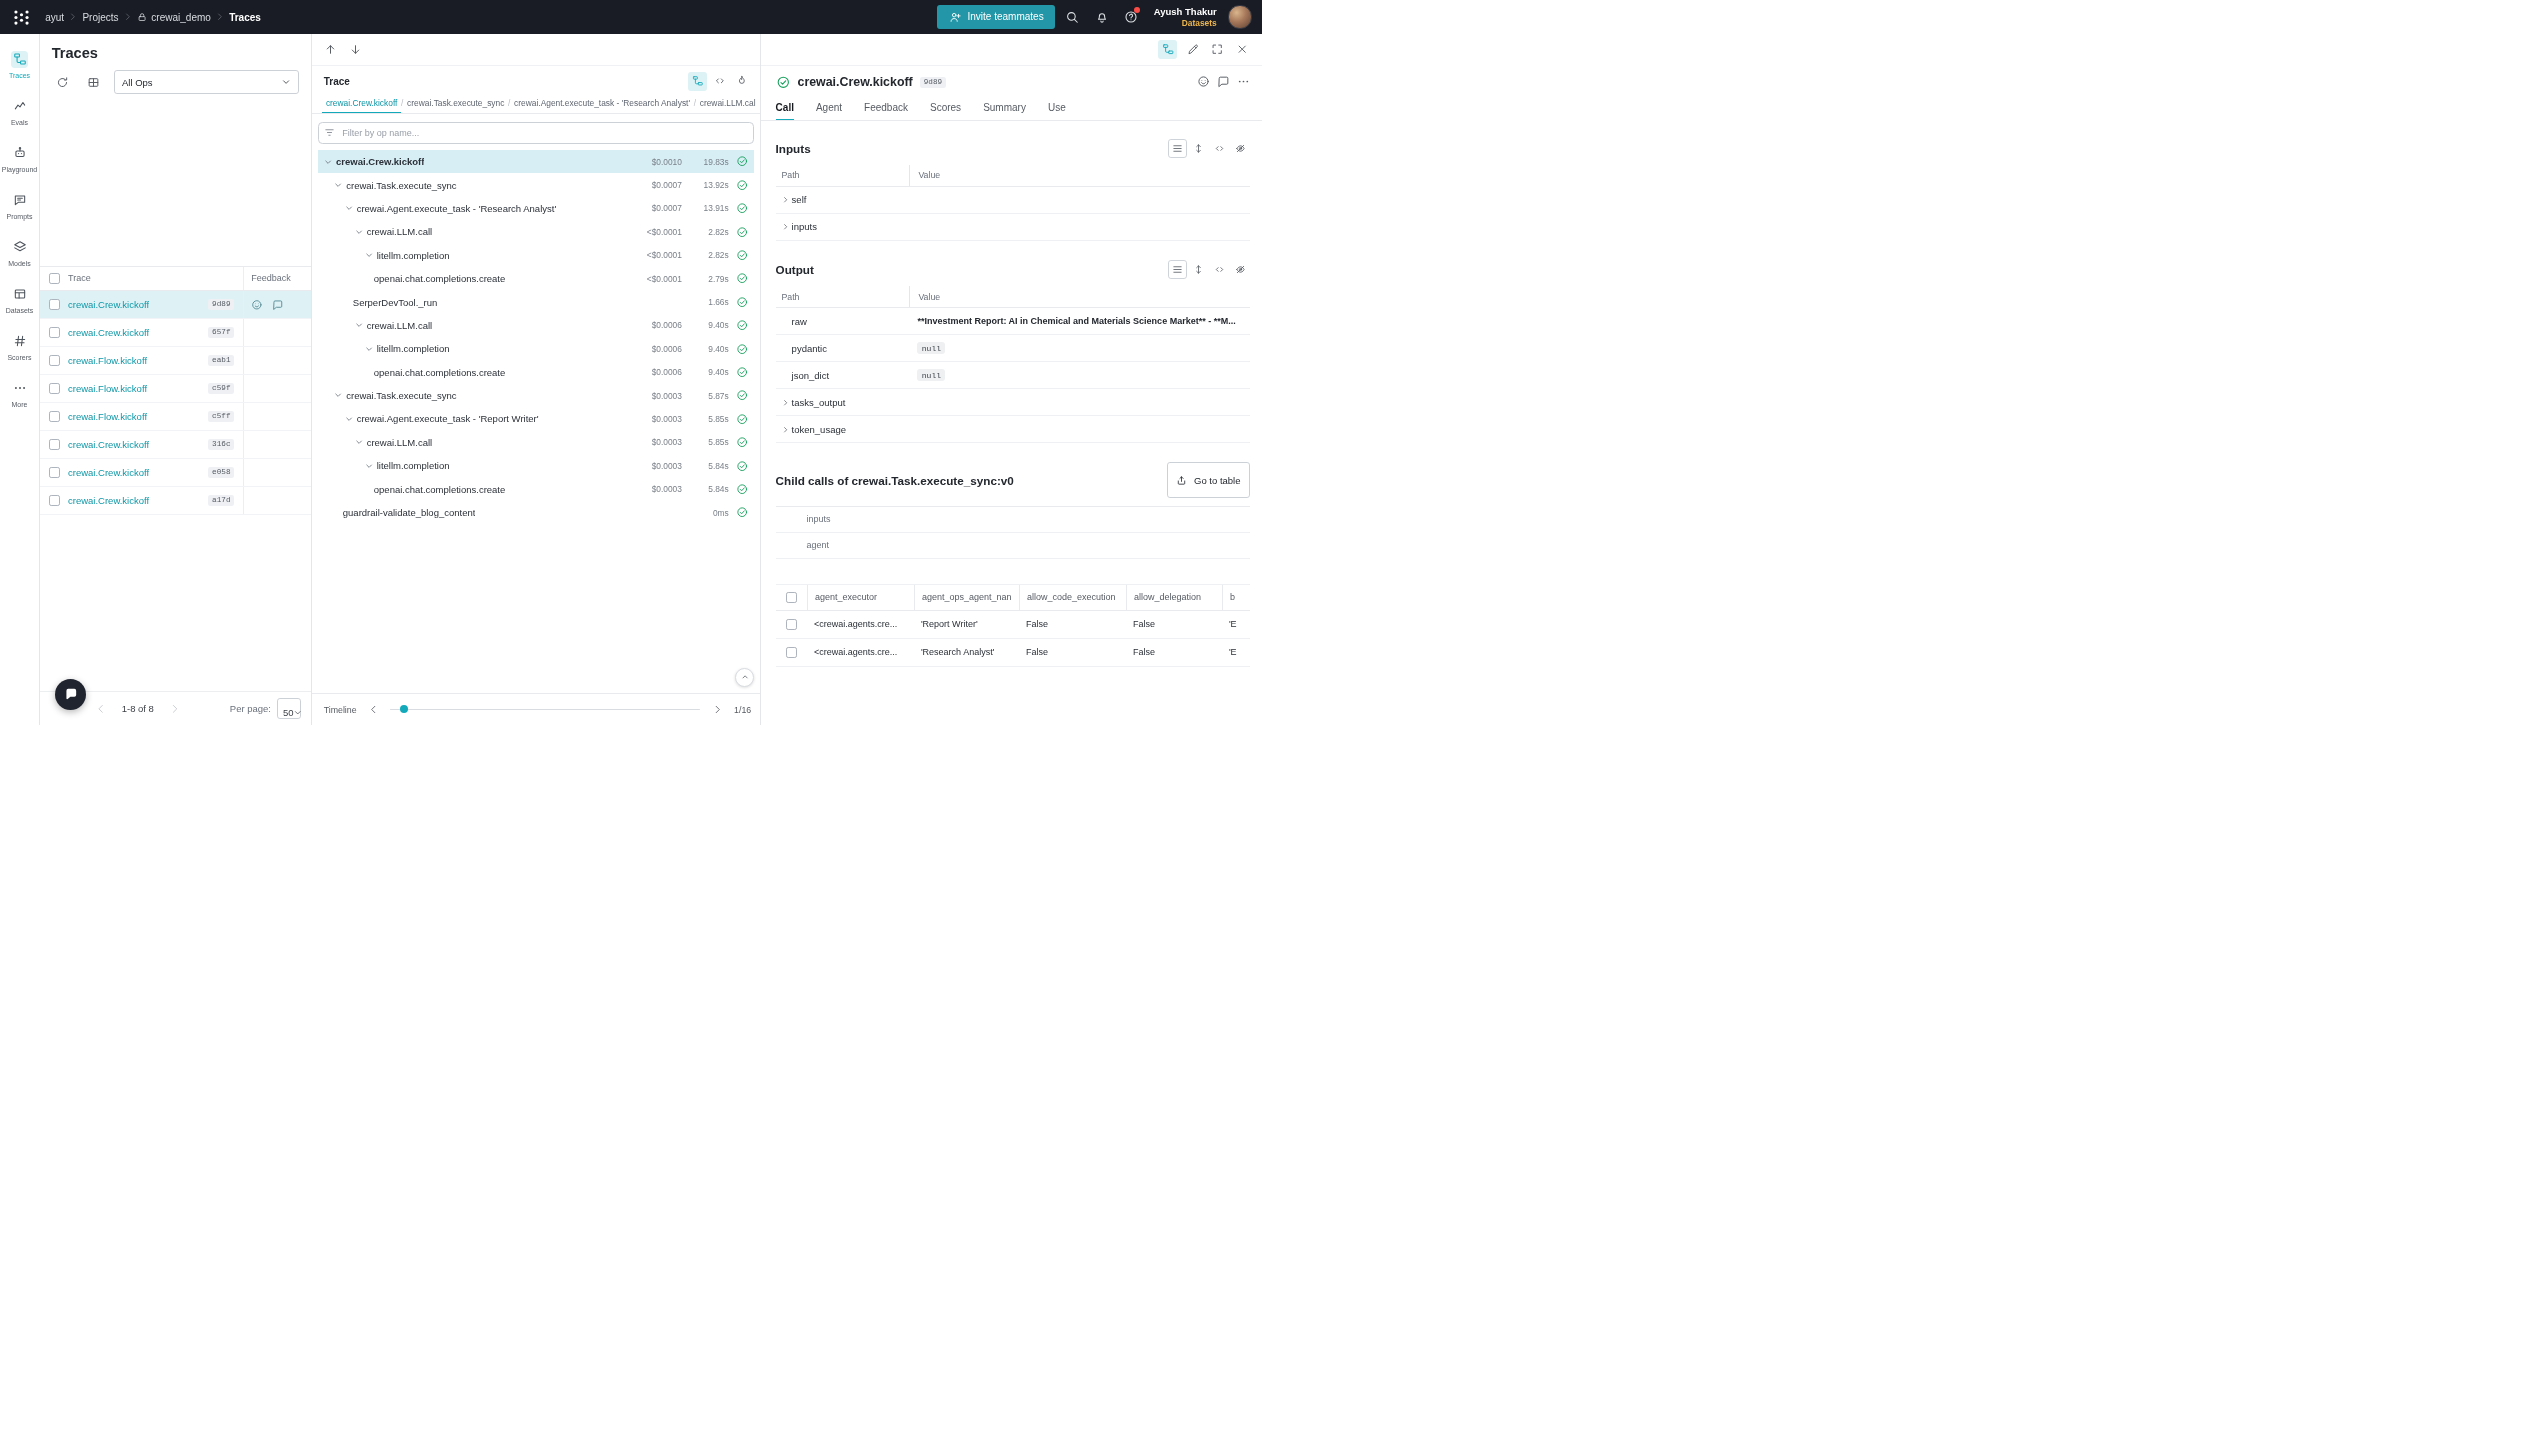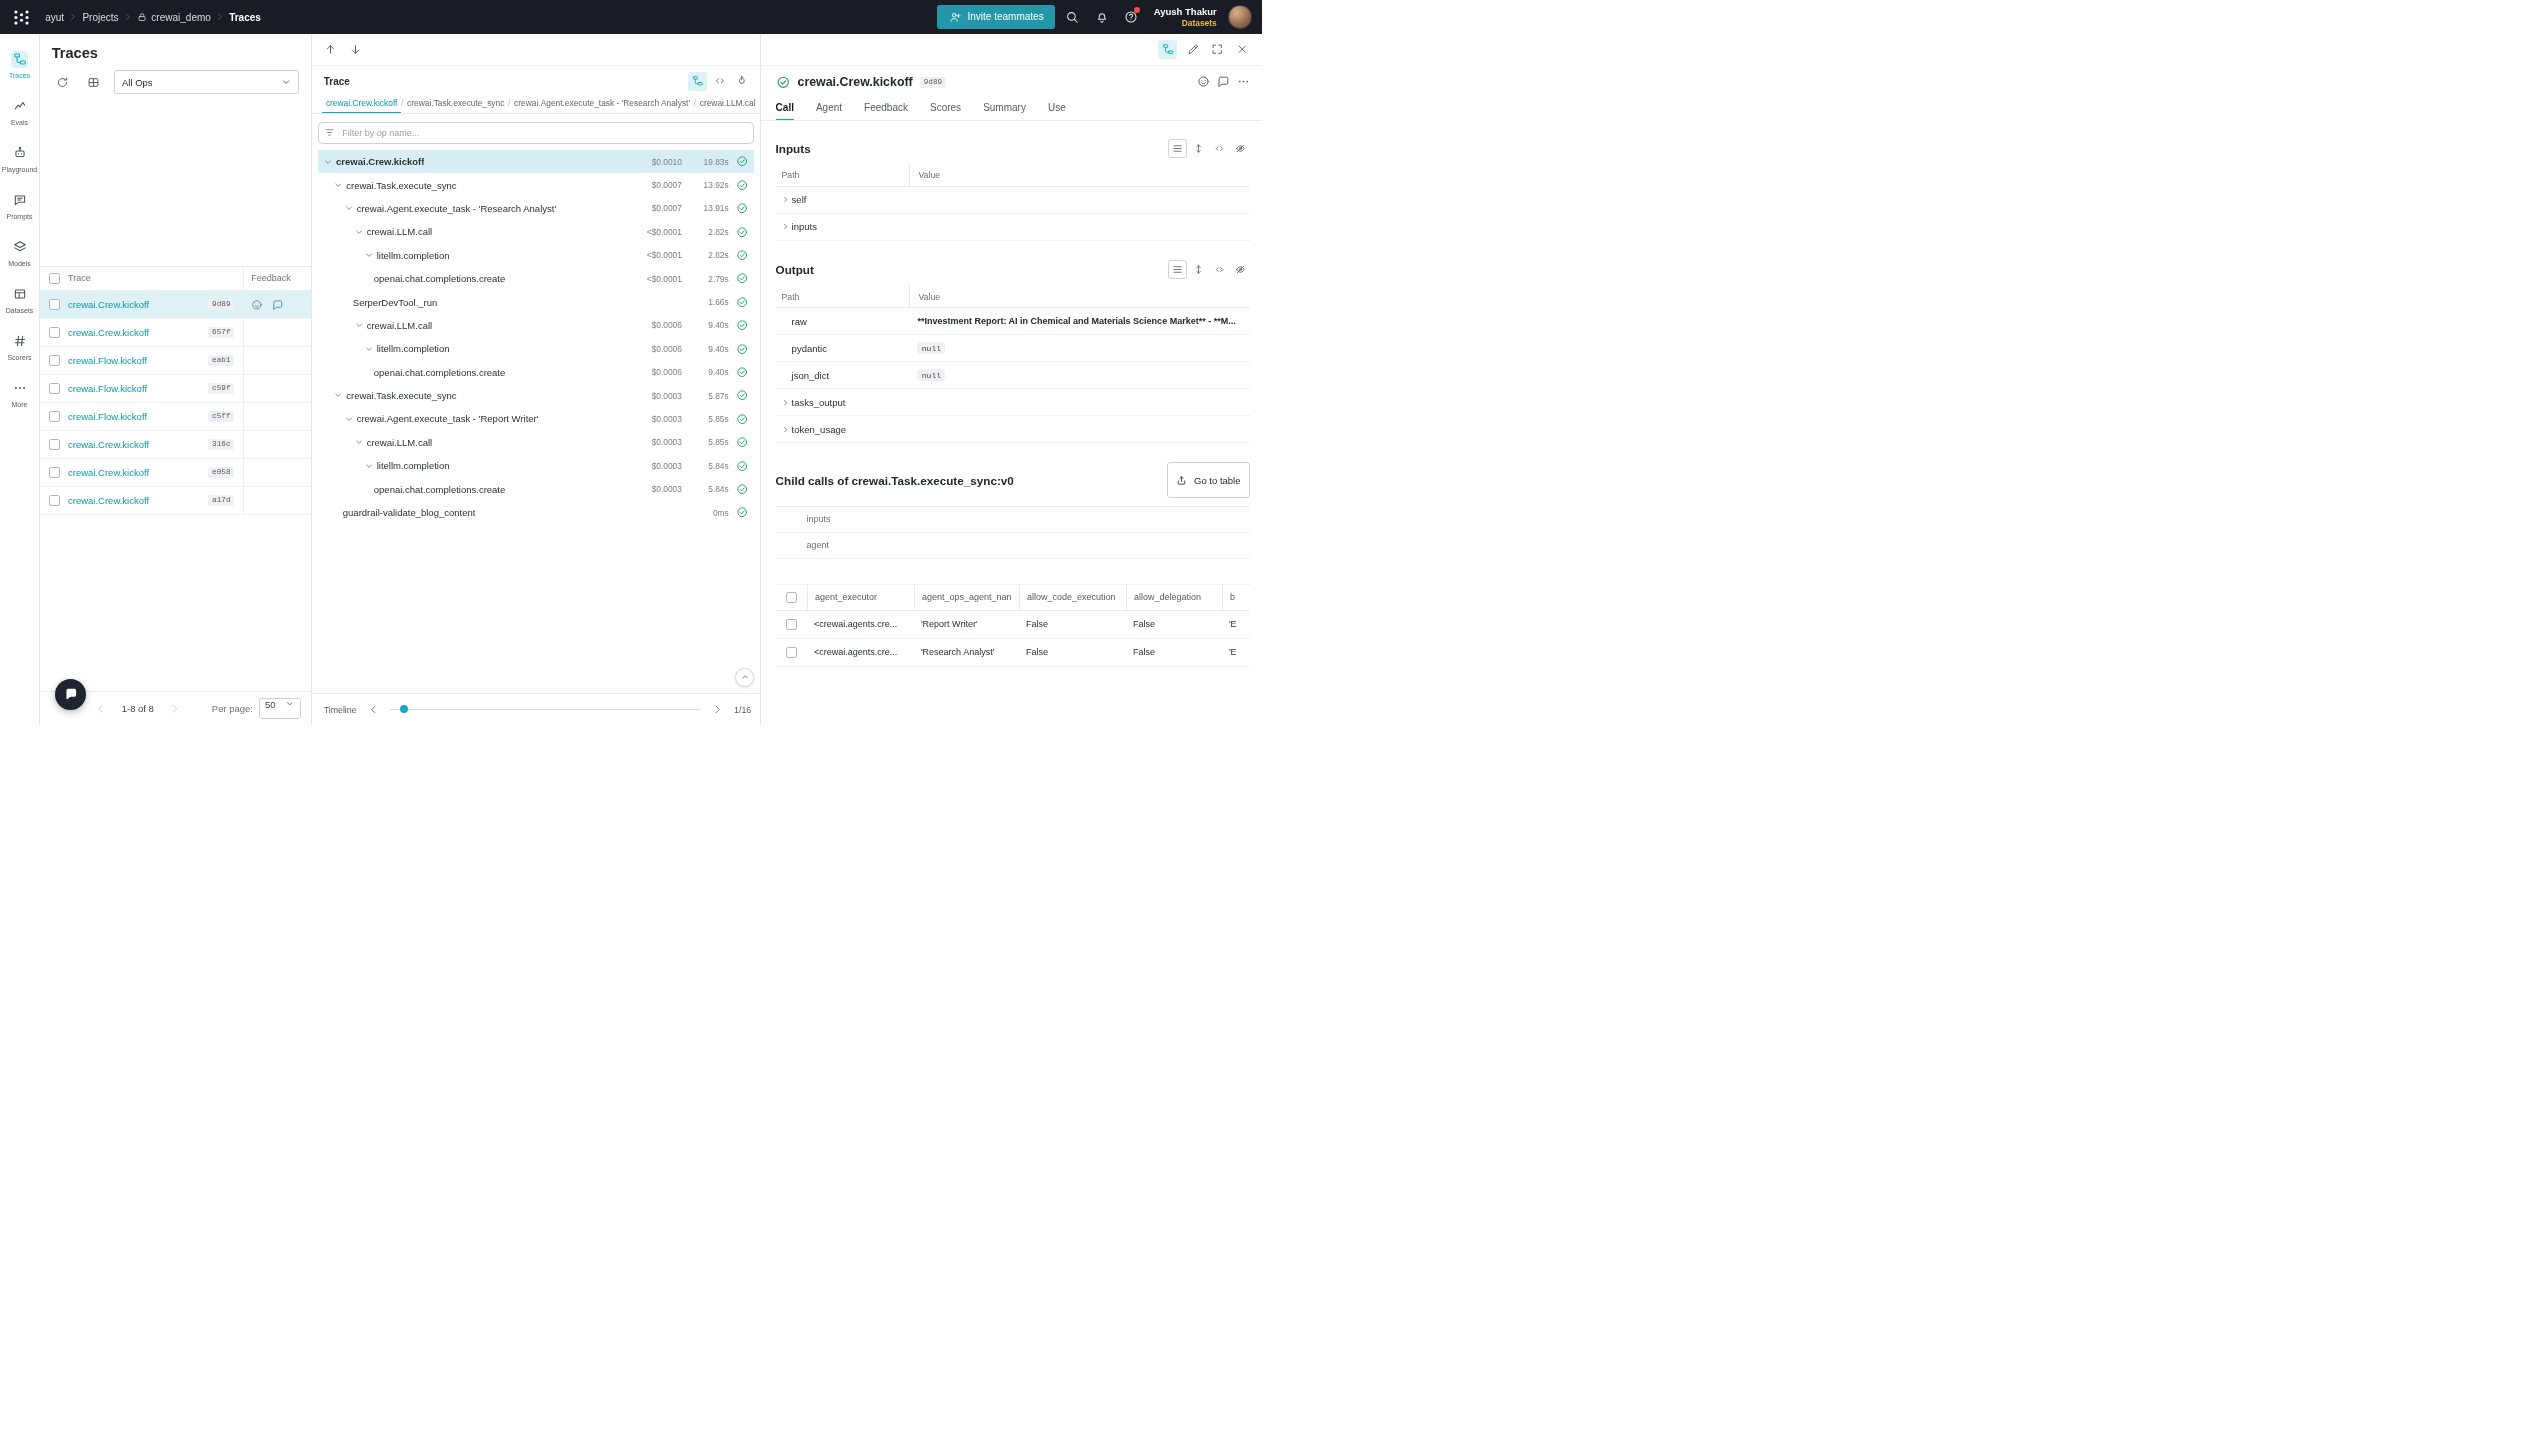--- a/index.html
+++ b/index.html
@@ -62,21 +62,21 @@
   .badge { font-family:"Liberation Mono", monospace; font-size:7.7px; background:#eef0f3; color:#565b63;
     padding:1.5px 3.7px; border-radius:2.2px; }
   .fb-icons { display:flex; gap:8.8px; color:#4f858f; }
   .tp-footer { margin-top:auto; height:34px; border-top:0.7px solid #eceef0; display:flex; align-items:center;
     font-size:9.5px; color:#3c4148; padding:0 10.2px 0 51px; }
   .pager-btn { border:none; background:none; color:#c3c7cd; width:19px; height:19px; display:flex; align-items:center;
     justify-content:center; cursor:pointer; }
   .range-text { margin:0 11.7px; }
   .pp-group { margin-left:auto; display:flex; align-items:center; gap:5.8px; }
   .pp-label { color:#6b717c; }
-  .pp-select { width:42px; height:20.5px; border:0.7px solid #ccd1d8; border-radius:2.9px; display:flex; align-items:flex-start;
+  .pp-select { width:24px; height:20.5px; border:0.7px solid #ccd1d8; border-radius:2.9px; display:flex; align-items:flex-end;
     justify-content:space-between; padding:0 5.1px; font-size:9.5px; cursor:pointer; background:#fff; }
   .chat-fab { position:absolute; left:15.3px; bottom:14.6px; width:31px; height:31px; border-radius:50%;
     background:#20242e; color:#fff; display:flex; align-items:center; justify-content:center;
     box-shadow:0 2.2px 7.3px rgba(0,0,0,.28); cursor:pointer; z-index:5; }
 
   
   .tree-panel { width:449px; flex:0 0 449px; border-right:0.7px solid #e4e6ea; display:flex; flex-direction:column; position:relative; }
   .tr-toolbar { height:32px; flex:0 0 32px; display:flex; align-items:center; padding:0 7.3px; gap:2.9px; border-bottom:0.7px solid #f0f1f4; }
   .tr-head { display:flex; align-items:center; padding:5.8px 8.8px 2.9px 11.7px; }
   .tr-title { font-size:10px; font-weight:700; }

